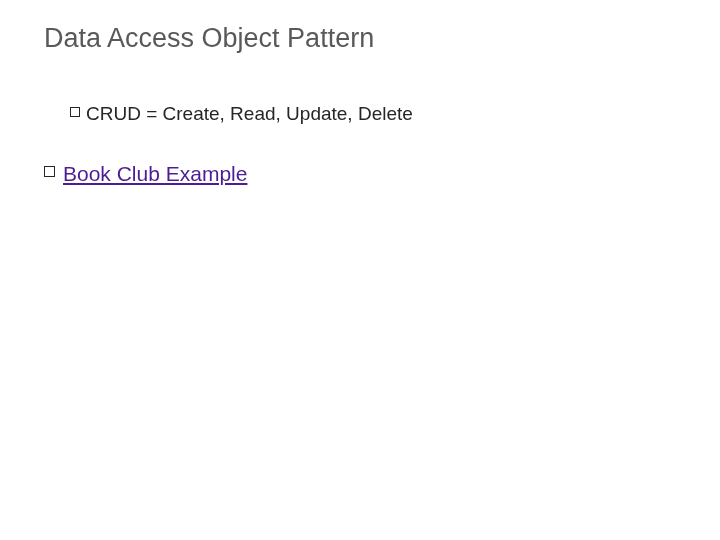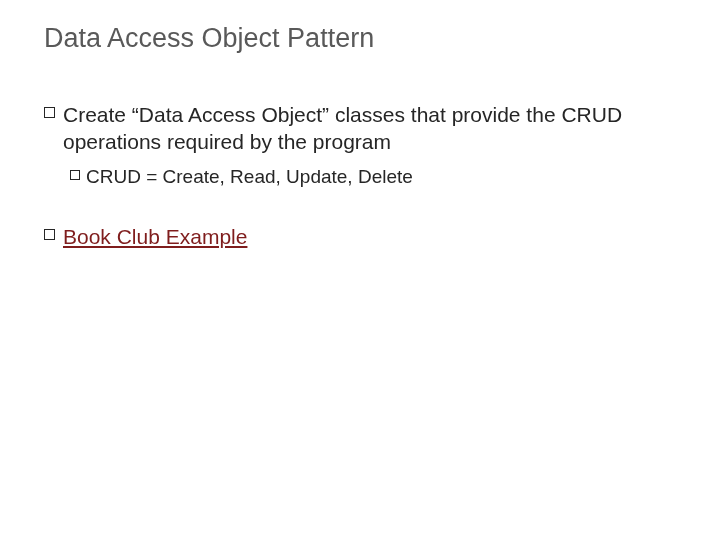--- a/index.html
+++ b/index.html
@@ -51,36 +51,32 @@
   .bullet-l2 .sq {
     flex: 0 0 auto;
     width: 10px;
     height: 10px;
     border: 1.3px solid #262626;
     margin: 5px 6px 0 0;
     box-sizing: border-box;
   }
   .text { flex: 1 1 auto; }
   .link {
-    color: #7f1d1d;
+    color: #4c1d95;
     text-decoration: underline;
     text-align: center;
   }
   .gap { height: 16px; }
 </style>
 </head>
 <body>
 
 <div class="slide">
   <h1 class="title">Data Access Object Pattern</h1>
 
-  <div class="bullet-l1">
-    <span class="sq"></span>
-    <span class="text">Create “Data Access Object” classes that provide the CRUD operations required by the program</span>
-  </div>
 
   <div class="bullet-l2">
     <span class="sq"></span>
     <span class="text">CRUD = Create, Read, Update, Delete</span>
   </div>
 
   <div class="gap"></div>
 
   <div class="bullet-l1">
     <span class="sq"></span>

